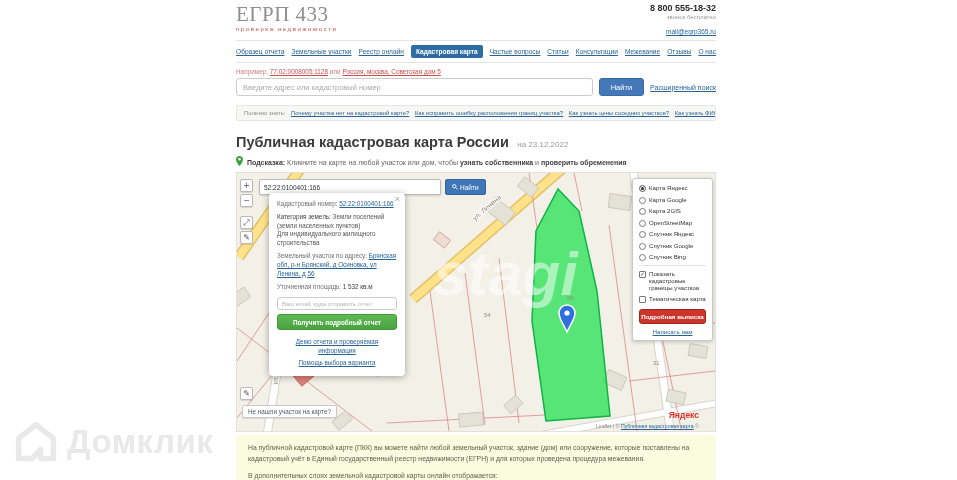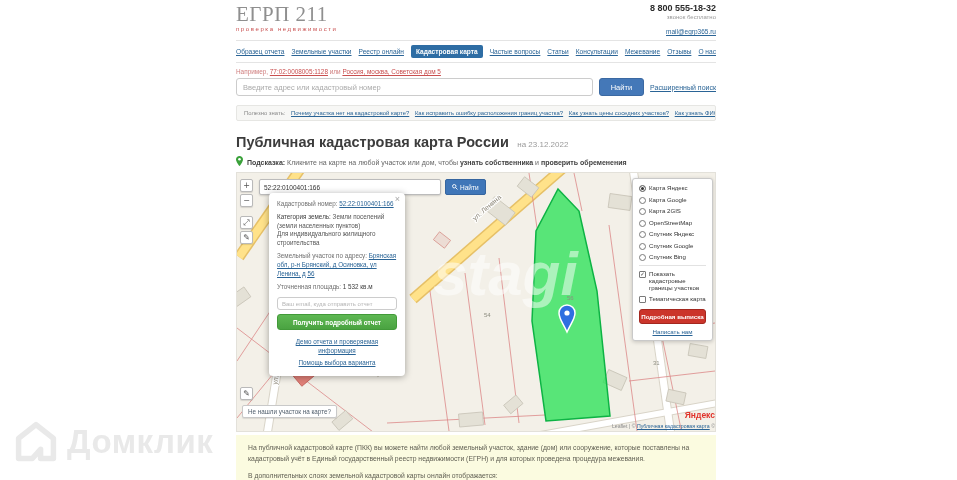--- a/index.html
+++ b/index.html
@@ -74,21 +74,21 @@
   
   .layers{position:absolute;left:395px;top:5px;width:81px;background:#fff;border:1px solid #c9c9c9;border-radius:3px;box-shadow:0 1px 4px rgba(0,0,0,.2);padding:5px 6px;z-index:6;box-sizing:border-box;font-size:6.1px;color:#333;}
   .lrow{display:flex;align-items:flex-start;gap:3px;margin-bottom:3.5px;}
   .radio{width:5px;height:5px;border:1px solid #7a7a7a;border-radius:50%;margin-top:1px;flex:none;background:#fff;}
   .radio.sel{background:#333;box-shadow:inset 0 0 0 1px #fff;}
   .chk{width:5px;height:5px;border:1px solid #7a7a7a;border-radius:1px;margin-top:1px;flex:none;font-size:5.5px;line-height:5px;text-align:center;color:#333;background:#fff;}
   .layers .sep{border-top:1px solid #e2e2e2;margin:4px 0;}
   .btn-red{width:100%;background:#cb352b;border:1px solid #a3271f;border-radius:3px;color:#fff;font-weight:bold;font-size:6.2px;padding:3px 0;margin-top:3px;font-family:"Liberation Sans",sans-serif;}
   .write-us{display:block;text-align:center;margin-top:4px;color:#2a6496;text-decoration:underline;font-size:6.2px;}
 
-  .attrib{position:absolute;right:0;bottom:2px;text-align:right;z-index:5;}
+  .attrib{position:absolute;right:16px;bottom:2px;text-align:right;z-index:5;}
   .yandex{color:#e0322a;font-weight:bold;font-size:8.5px;}
   .attr-line{font-size:5.2px;color:#8a8a8a;margin-top:1px;}
   .attr-line a{color:#2a6496;text-decoration:underline;}
 
   
   .footer{margin-top:3px;background:#fbfbe0;padding:8px 12px 6px;font-size:6.8px;color:#5f5e52;line-height:1.55;width:480px;box-sizing:border-box;height:64px;overflow:hidden;}
   .footer .p2{margin-top:7px;}
   .footer ul{margin:2px 0 0 10px;padding:0;list-style:none;}
   .footer li::before{content:"›  ";color:#8a887a;}
 
@@ -96,21 +96,21 @@
   .brandmark{position:absolute;left:14px;top:420px;display:flex;align-items:center;gap:9px;color:#e9e9e9;user-select:none;}
   .brandmark .txt{font-size:33px;font-weight:bold;letter-spacing:.5px;}
 </style>
 </head>
 <body>
 
 <div class="content">
 
   <div class="hdr">
     <div>
-      <div class="logo-title">ЕГРП 211</div>
+      <div class="logo-title">ЕГРП 433</div>
       <div class="logo-sub">проверка недвижимости</div>
     </div>
     <div class="hdr-right">
       <div class="phone">8 800 555-18-32</div>
       <div class="phone-note">звонок бесплатно</div>
       <a class="email">mail@egrp365.ru</a>
     </div>
   </div>
 
   <div class="nav">

